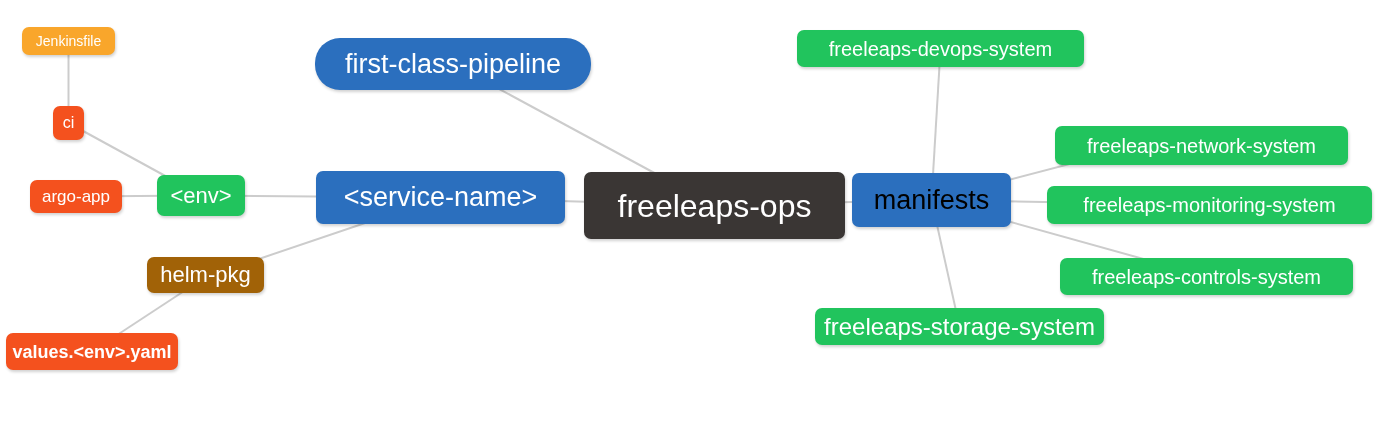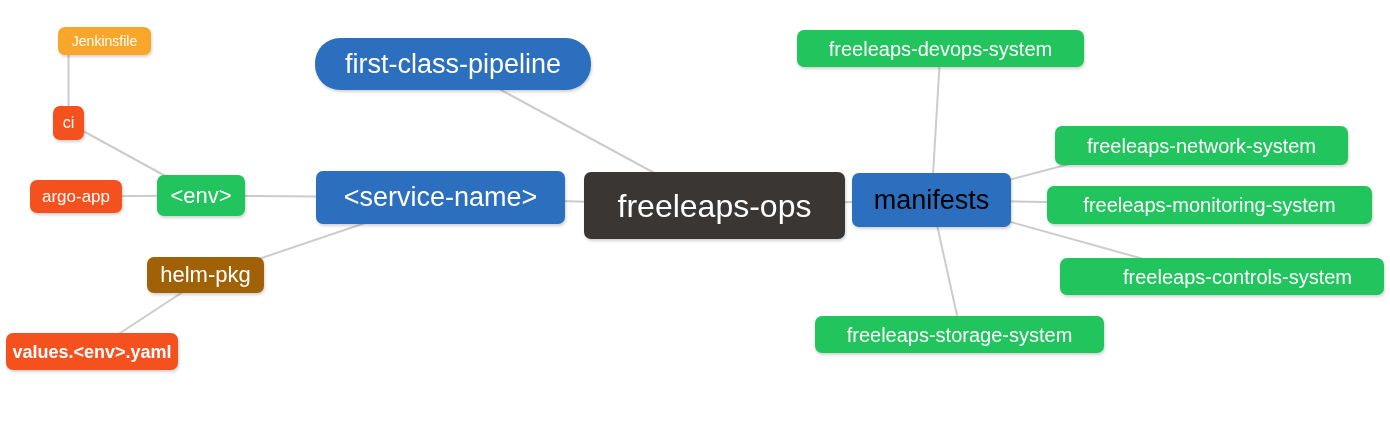--- a/index.html
+++ b/index.html
@@ -48,28 +48,28 @@
       <line x1="453" y1="64" x2="714.5" y2="205.5" stroke="#cccccc" stroke-width="2"></line>
       <line x1="440.5" y1="197.5" x2="714.5" y2="205.5" stroke="#cccccc" stroke-width="2"></line>
       <line x1="714.5" y1="205.5" x2="931.5" y2="200" stroke="#cccccc" stroke-width="2"></line>
       <line x1="931.5" y1="200" x2="940.5" y2="48.5" stroke="#cccccc" stroke-width="2"></line>
       <line x1="931.5" y1="200" x2="1201.5" y2="129.5" stroke="#cccccc" stroke-width="2"></line>
       <line x1="931.5" y1="200" x2="1209.5" y2="205" stroke="#cccccc" stroke-width="2"></line>
       <line x1="931.5" y1="200" x2="1206.5" y2="276.5" stroke="#cccccc" stroke-width="2"></line>
       <line x1="931.5" y1="200" x2="959.5" y2="326.5" stroke="#cccccc" stroke-width="2"></line>
     </svg>
 
-<div class="mm-node" style="left: 22px; top: 27px; width: 93px; height: 28px; font-size: 14px; background: rgb(249, 166, 43); color: rgb(255, 255, 255); margin-left: 36px;">Jenkinsfile</div>
+<div class="mm-node" style="left: 22px; top: 27px; width: 93px; height: 28px; font-size: 14px; background: rgb(249, 166, 43); color: rgb(255, 255, 255);">Jenkinsfile</div>
     <div class="mm-node" style="left: 53px; top: 106px; width: 31px; height: 34px; font-size: 16px; background: rgb(244, 81, 30); color: rgb(255, 255, 255);">ci</div>
     <div class="mm-node" style="left: 30px; top: 180px; width: 92px; height: 33px; font-size: 17px; background: rgb(244, 81, 30); color: rgb(255, 255, 255);">argo-app</div>
     <div class="mm-node" style="left: 157px; top: 175px; width: 88px; height: 41px; font-size: 22px; background: rgb(33, 196, 93); color: rgb(255, 255, 255);">&lt;env&gt;</div>
     <div class="mm-node" style="left: 147px; top: 257px; width: 117px; height: 36px; font-size: 22px; background: #a16207; color: rgb(255, 255, 255);">helm-pkg</div>
     <div class="mm-node" style="left: 6px; top: 333px; width: 172px; height: 37px; font-size: 18px; background: rgb(244, 81, 30); color: rgb(255, 255, 255); font-weight: bold;">values.&lt;env&gt;.yaml</div>
     <div class="mm-node" style="left: 315px; top: 38px; width: 276px; height: 52px; font-size: 27px; background: rgb(43, 111, 190); color: rgb(255, 255, 255); border-radius: 25px;">first-class-pipeline</div>
     <div class="mm-node" style="left: 316px; top: 171px; width: 249px; height: 53px; font-size: 27px; background: rgb(43, 111, 190); color: rgb(255, 255, 255);">&lt;service-name&gt;</div>
     <div class="mm-node" style="left: 584px; top: 172px; width: 261px; height: 67px; font-size: 32px; background: rgb(58, 54, 52); color: rgb(255, 255, 255);">freeleaps-ops</div>
     <div class="mm-node" style="left: 852px; top: 173px; width: 159px; height: 54px; font-size: 27px; background: rgb(43, 111, 190); color: #000000;">manifests</div>
     <div class="mm-node" style="left: 797px; top: 30px; width: 287px; height: 37px; font-size: 20px; background: rgb(33, 196, 93); color: rgb(255, 255, 255);">freeleaps-devops-system</div>
     <div class="mm-node" style="left: 1055px; top: 110px; width: 293px; height: 39px; font-size: 20px; background: rgb(33, 196, 93); color: rgb(255, 255, 255); margin-top: 16px;">freeleaps-network-system</div>
     <div class="mm-node" style="left: 1047px; top: 186px; width: 325px; height: 38px; font-size: 20px; background: rgb(33, 196, 93); color: rgb(255, 255, 255);">freeleaps-monitoring-system</div>
-    <div class="mm-node" style="left: 1060px; top: 258px; width: 293px; height: 37px; font-size: 20px; background: rgb(33, 196, 93); color: rgb(255, 255, 255); padding-left: 31px;">freeleaps-controls-system</div>
-    <div class="mm-node" style="left: 815px; top: 308px; width: 289px; height: 37px; font-size: 20px; background: rgb(33, 196, 93); color: rgb(255, 255, 255); margin-top: 8px;">freeleaps-storage-system</div>
+    <div class="mm-node" style="left: 1060px; top: 258px; width: 293px; height: 37px; font-size: 20px; background: rgb(33, 196, 93); color: rgb(255, 255, 255);">freeleaps-controls-system</div>
+    <div class="mm-node" style="left: 815px; top: 308px; width: 289px; height: 37px; font-size: 24px; background: rgb(33, 196, 93); color: rgb(255, 255, 255);">freeleaps-storage-system</div>
   </div>
 
 </body></html>

